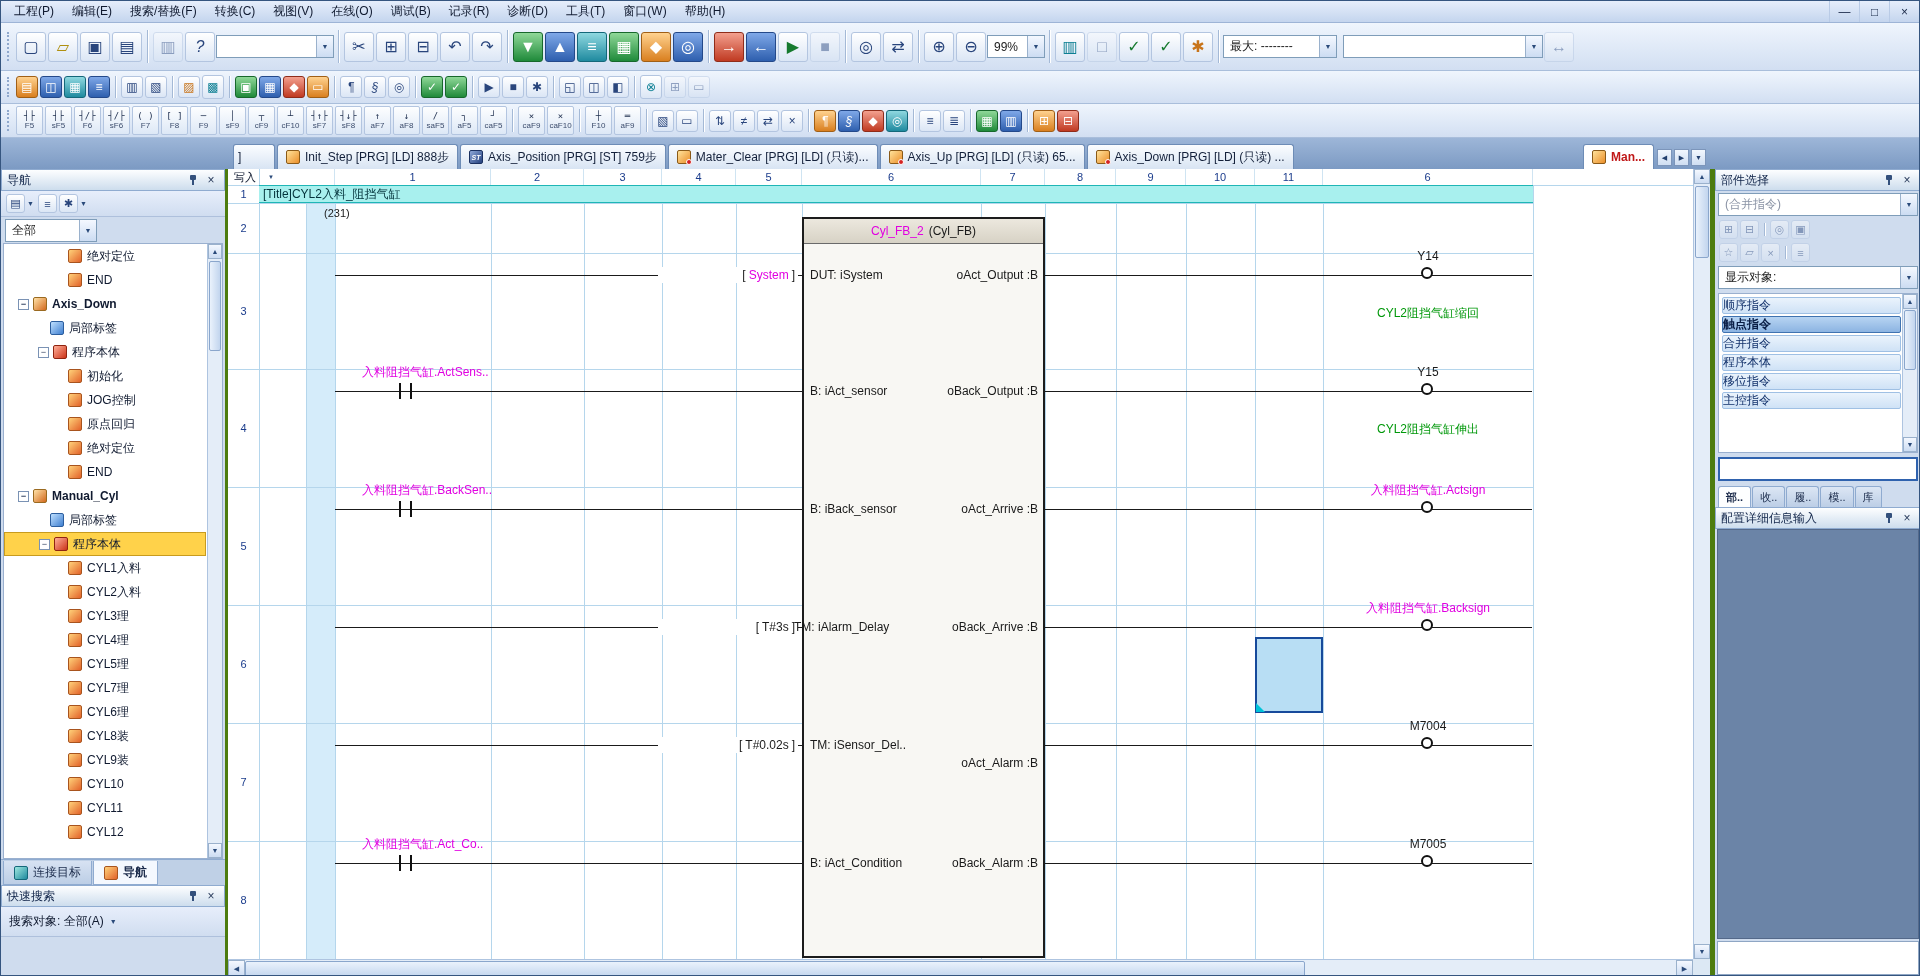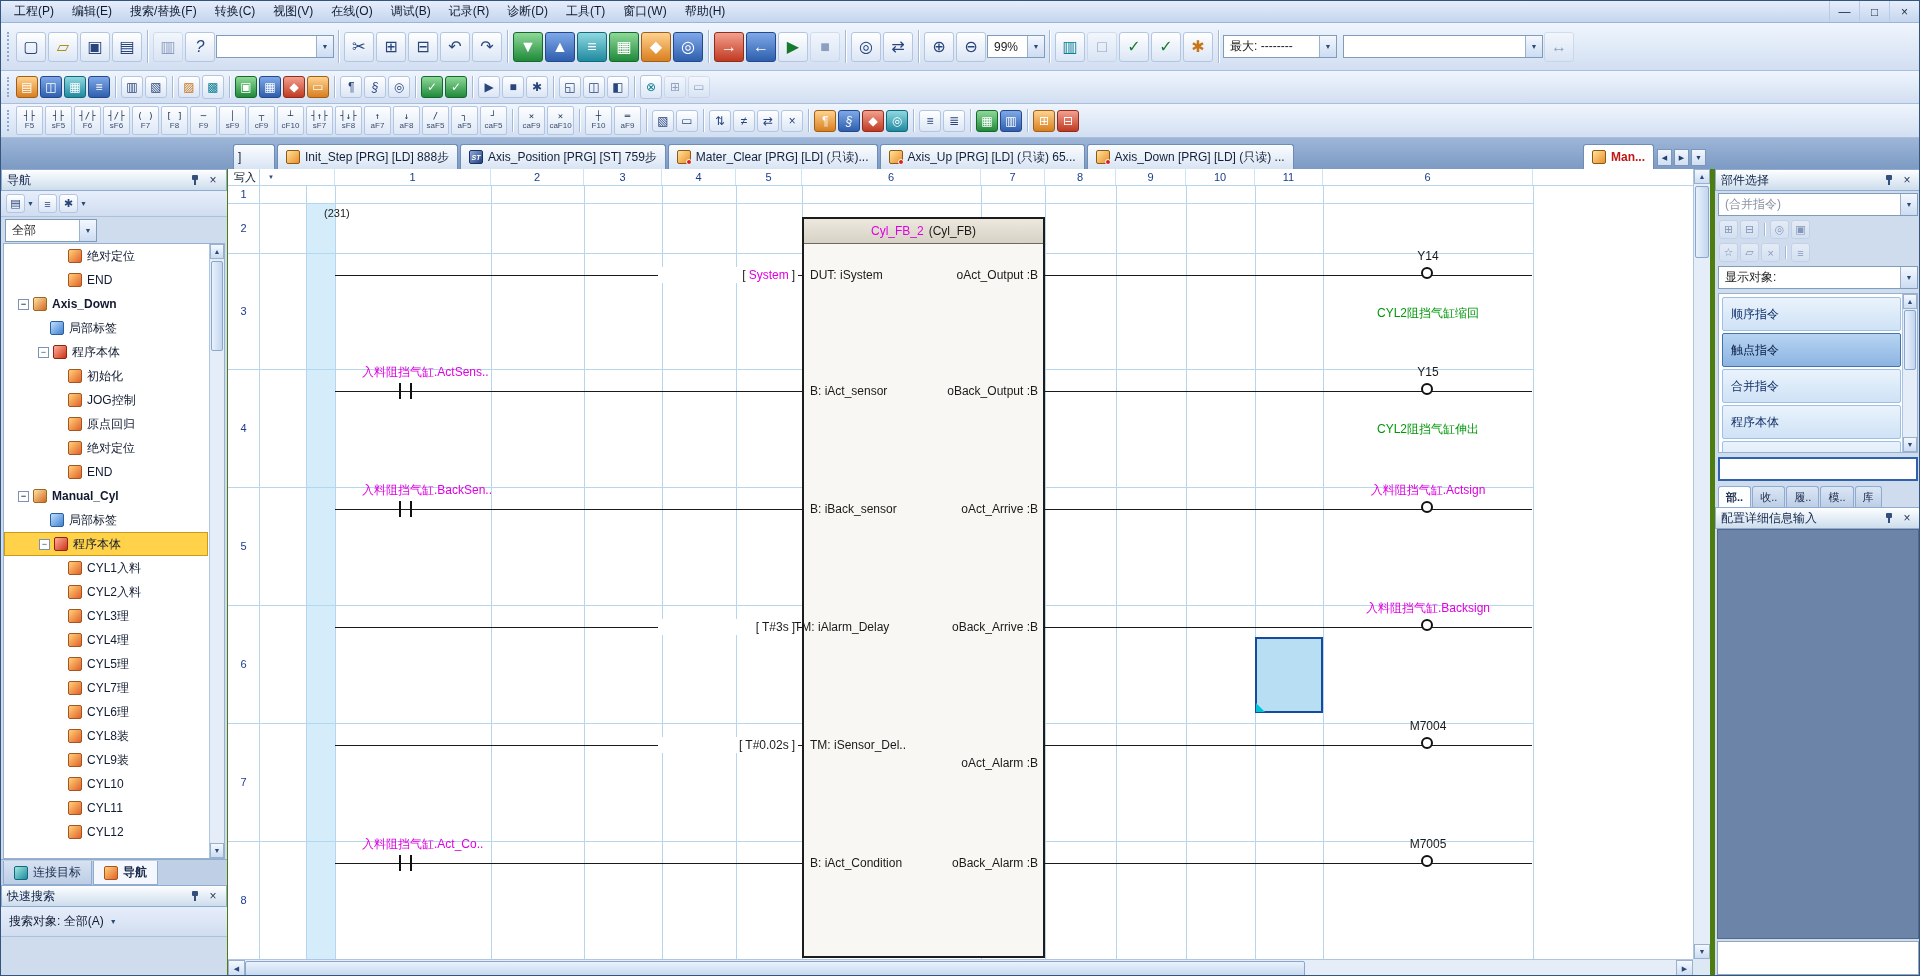--- a/index.html
+++ b/index.html
@@ -38,21 +38,21 @@
 .dtab.active{background:#fff;color:#c01818;font-weight:bold}
 .tabicon{position:relative;width:14px;height:14px;border-radius:2px;margin-right:5px;flex:none;border:1px solid #8a5a18;background:linear-gradient(135deg,#ffe29a,#eb8f2a)}
 .tabicon.st{background:linear-gradient(135deg,#8ea8d8,#24407e);border-color:#1a3060;color:#fff;font-size:7px;display:flex;align-items:center;justify-content:center;font-weight:bold}
 .tabicon .ro{position:absolute;right:-2px;bottom:-2px;width:6px;height:6px;border-radius:50%;background:#d42222;border:1px solid #fff}
 .tabspacer{flex:1}
 .tabctl{width:15px;height:17px;margin:0 1px 3px 1px;background:linear-gradient(#f2f7fe,#cfdef2);border:1px solid #7c95ba;display:flex;align-items:center;justify-content:center;font-size:7px;color:#23406e;flex:none}
 .tabctl-wrap{display:flex;align-items:flex-end;margin-right:212px}
 
 .content{display:flex;height:808px}
 
-.lpanel{width:227px;background:#cfdcee;border-right:1px solid #4d7c0f;display:flex;flex-direction:column;flex:none}
+.lpanel{width:227px;background:#cfdcee;border-right:3px solid #4d7c0f;display:flex;flex-direction:column;flex:none}
 .phead{height:22px;background:linear-gradient(#fdfeff,#cddded);border:1px solid #8fabd0;display:flex;align-items:center;padding:0 5px;flex:none}
 .ph-t{font-size:12px;color:#0f2348}
 .ph-ico{margin-left:auto;width:16px;height:16px;display:flex;align-items:center;justify-content:center;color:#2a3c5c;font-size:12px}
 .ph-ico + .ph-ico{margin-left:2px}
 .pin{position:relative;width:12px;height:12px;display:inline-block}
 .pin::before{content:"";position:absolute;left:3px;top:1px;width:6px;height:5px;background:#33507c;border-radius:1px}
 .pin::after{content:"";position:absolute;left:5px;top:6px;width:2px;height:5px;background:#33507c}
 .ntools{height:26px;display:flex;align-items:center;background:linear-gradient(#e7eefb,#d0ddf0);border-bottom:1px solid #aec0dc;padding:0 4px;flex:none}
 .ic.sm{width:19px;height:19px;font-size:11px}
 .dd{font-size:7px;color:#2a4a7a;margin:0 3px 0 1px}
@@ -104,22 +104,22 @@
 .selrect::after{content:"";position:absolute;left:-1px;bottom:-1px;width:0;height:0;border-bottom:9px solid #00c2d8;border-right:9px solid transparent}
 .vsb{position:absolute;left:1465px;top:0;width:17px;height:790px;background:#e4edf8;border-left:1px solid #aec4e0}
 .hsb{position:absolute;left:0;top:790px;width:1465px;height:18px;background:#e4edf8;border-top:1px solid #aec4e0;display:flex}
 .hsb .sba{width:17px;height:100%;flex:none}
 .hthumb{height:100%;background:linear-gradient(#eaf2fc,#c2d5ee);border:1px solid #8aa6cc;border-radius:2px;margin:1px 0;width:1060px}
 .corner{position:absolute;left:1465px;top:790px;width:17px;height:18px;background:#dce8f4}
 
 .rpanel{width:211px;background:#cfdcee;border-left:5px solid #4d7c0f;display:flex;flex-direction:column;flex:none}
 .prow{display:flex;align-items:center;padding:2px 3px;flex:none}
 .plist{height:160px;background:#fff;border:1px solid #9ab0cf;margin:2px 3px;position:relative;padding:3px 16px 3px 3px;flex:none;overflow:hidden}
-.pli{height:34px;margin-bottom:2px;display:flex;align-items:center;padding-left:8px;font-size:12px;color:#11306a;background:linear-gradient(#eaf3fc,#cfe2f6);border:1px solid #9fc0e4;border-radius:2px}
-.pli.sel{background:linear-gradient(#b7d4f2,#8cb4e2);border:1px solid #4073b0;color:#0a1e46;font-weight:normal}
+.pli{height:17px;margin-bottom:2px;display:flex;align-items:center;font-size:12px;color:#11306a;background:linear-gradient(#eaf3fc,#cfe2f6);border:1px solid #9fc0e4;border-radius:2px}
+.pli.sel{background:linear-gradient(#b7d4f2,#8cb4e2);border:1px solid #4073b0;color:#0a1e46;font-weight:bold}
 .pinput{height:24px;flex:1;border:2px solid #2f62ae;background:#fff;outline:none;font-size:12px;padding:0 4px}
 .ptabs{height:24px;display:flex;align-items:flex-end;padding:0 3px;flex:none}
 .ptab{height:21px;display:flex;align-items:center;padding:0 7px;font-size:11px;background:linear-gradient(#dce6f4,#bccee6);border:1px solid #8fabd0;border-bottom:none;border-radius:3px 3px 0 0;margin-right:1px;color:#1a2a4a}
 .ptab.active{background:#fdfeff;font-weight:bold}
 .dbody{flex:1;background:#6b84a7;border:1px solid #54698a;margin:0 2px}
 .dfoot{height:34px;background:#fff;border:1px solid #8fa6c4;margin:2px;flex:none}
 </style>
 </head>
 <body>
 
@@ -646,20 +646,23 @@
         <div class="rcell" style="top:436px;height:118px">
             <span>6</span>
           </div>
         <div class="rcell" style="top:554px;height:118px">
             <span>7</span>
           </div>
         <div class="rcell" style="top:672px;height:118px">
             <span>8</span>
           </div>
 
+        <div class="ntitle">
+            <span style="color:#04343c">[Title]CYL2入料_阻挡气缸</span>
+          </div>
         <div class="step">(231)</div>
 
         <div>
           <i class="wire" style="left:107px;top:106px;width:467px"></i>
             <i class="wire" style="left:817px;top:106px;width:487px"></i>
           <i class="wire" style="left:107px;top:222px;width:467px"></i>
             <i class="wire" style="left:817px;top:222px;width:487px"></i>
           <i class="wire" style="left:107px;top:340px;width:467px"></i>
             <i class="wire" style="left:817px;top:340px;width:487px"></i>
           <i class="wire" style="left:107px;top:458px;width:467px"></i>

